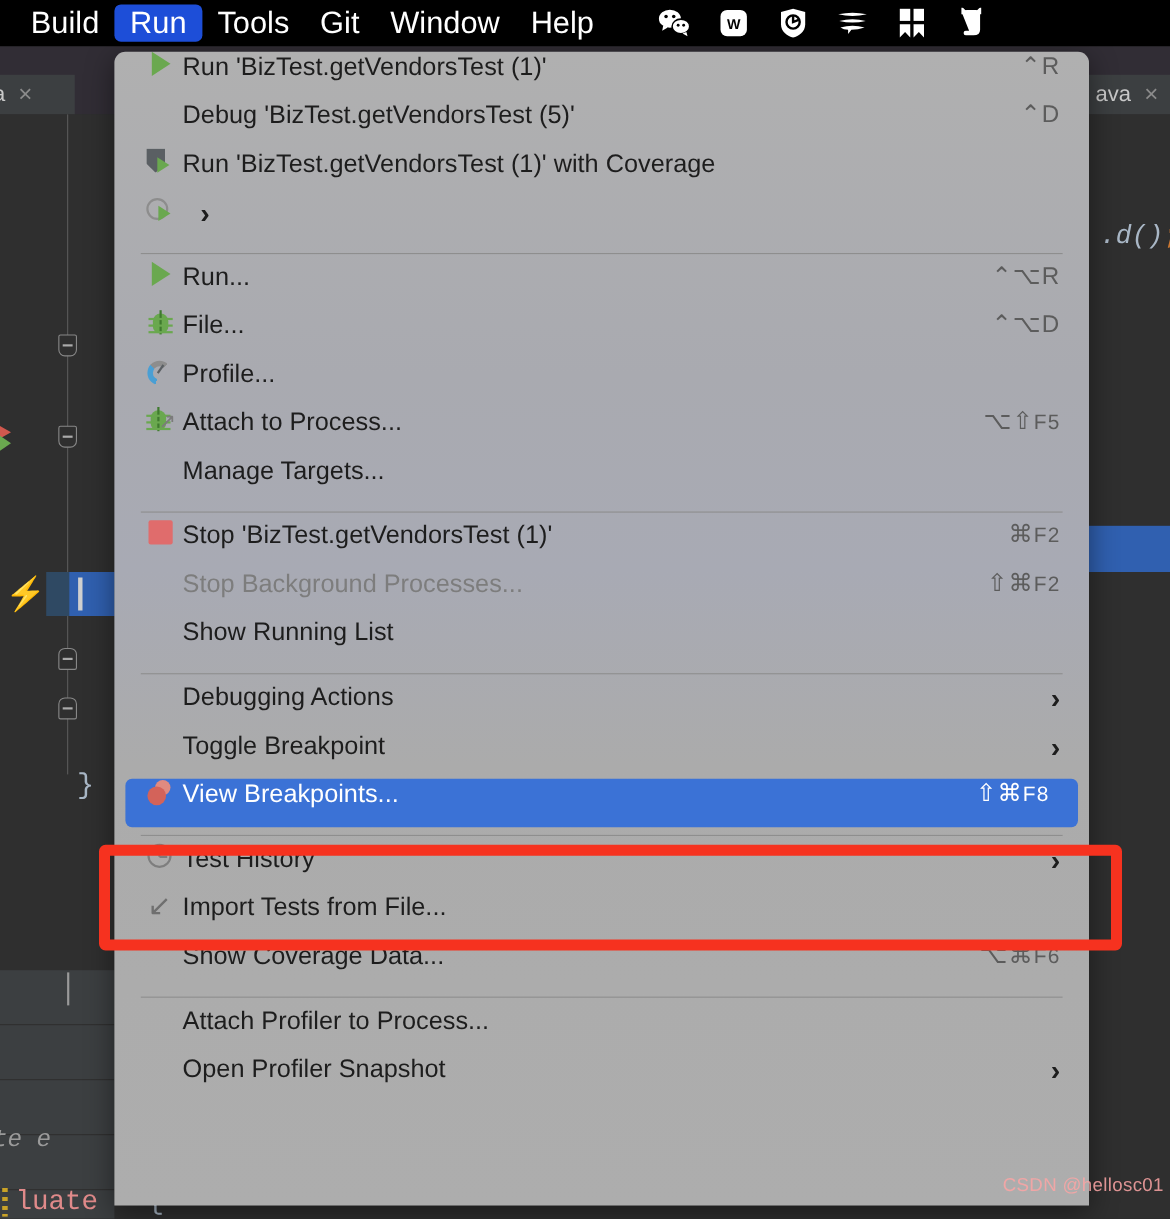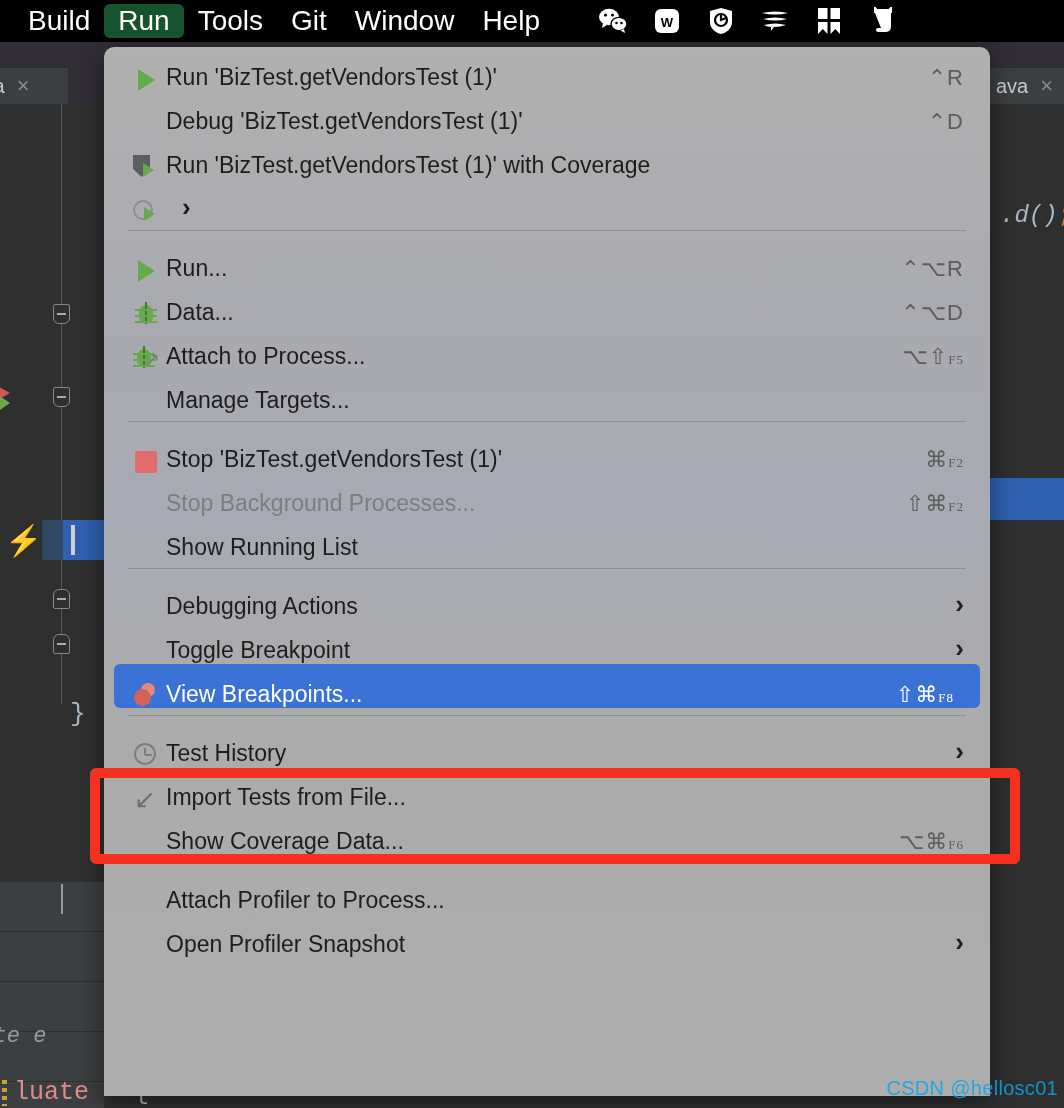--- a/index.html
+++ b/index.html
@@ -16,21 +16,21 @@
     position: absolute; left: 0; top: 0; width: 1064px; height: 42px;
     background: #000; display: flex; align-items: center;
     z-index: 40;
   }
   .macbar-menus { display: flex; align-items: center; height: 42px; padding-left: 14px; }
   .macmenu {
     color: #ffffff; font-size: 28px; padding: 6px 14px;
     height: 34px; display: flex; align-items: center; border-radius: 6px;
     white-space: nowrap;
   }
-  .macmenu.active { background: #14532d; }
+  .macmenu.active { background: #1d4ed8; }
   .macbar-icons { display: flex; align-items: center; gap: 24px; margin-left: 44px; }
   .tray-icon { width: 30px; height: 30px; display: flex; align-items: center; justify-content: center; }
 
   
   .ide {
     position: absolute; left: 0; top: 42px; width: 1064px; height: 1066px;
     background: #2f2f2f;
   }
   .tabstrip {
     position: absolute; left: 0; top: 0; width: 1064px; height: 62px;
@@ -122,30 +122,30 @@
   .menu {
     position: absolute; left: 104px; top: 47px; width: 886px; height: 1049px;
     background: linear-gradient(180deg, #b0b0b0 0%, #a9aab0 28%, #a8aab4 45%, #ababab 62%, #adadad 100%);
     border-radius: 10px 10px 0 0;
     box-shadow: 0 6px 26px rgba(0,0,0,0.45);
     z-index: 30;
     overflow: hidden;
     font-size: 0;
   }
   .mi {
-    position: relative; display: flex; align-items: flex-end;
+    position: relative; display: flex; align-items: flex-start;
     height: 44px; padding: 0 26px 0 22px; color: #1d1d1d; font-size: 23px;
     white-space: nowrap;
   }
   .mi .ic { width: 40px; min-width: 40px; display: flex; align-items: center; justify-content: center; }
   .mi .lbl { flex: 1 1 auto; }
   .mi .sc {
     color: #5c5c5c; font-size: 22px; letter-spacing: 1px; margin-left: 20px;
   }
-  .mi .sc .fk { font-size: 13px; font-family: Liberation Serif, serif; }
+  .mi .sc .fk { font-size: 19px; }
   .mi .arw { color: #1d1d1d; font-size: 26px; font-weight: bold; margin-left: 16px; }
   .mi.disabled .lbl { color: #7d7d7d; }
   .mi.sel {
     background: #3b72d6; color: #ffffff; border-radius: 6px;
     margin: 0 10px; padding-left: 12px;
   }
   .mi.sel .sc { color: #ffffff; }
   .sep { height: 1px; margin: 7px 24px; background: #8e8e8e; }
 
   
@@ -177,21 +177,21 @@
   .ico-bp .c1 { position: absolute; left: 9px; top: 1px; width: 14px; height: 14px; border-radius: 50%; background: #e08a80; }
   .ico-bp .c2 { position: absolute; left: 2px; top: 7px; width: 17px; height: 17px; border-radius: 50%; background: #d3635a; }
 
   
   .annot {
     position: absolute; left: 90px; top: 768px; width: 930px; height: 96px;
     border: 10px solid #f6321f; border-radius: 6px; z-index: 35; pointer-events: none;
   }
 
   .watermark {
-    position: absolute; right: 6px; bottom: 8px; color: #0ea5e9; font-size: 20px;
+    position: absolute; right: 6px; bottom: 20px; color: #fca5a5; font-size: 17px;
     z-index: 50; opacity: .85; letter-spacing: .3px;
   }
 </style>
 </head>
 <body>
 
 <div id="root">
 
   <div class="ide">
     <div class="tabstrip">
@@ -244,21 +244,21 @@
         <span class="ic">
           <span class="ico-play"></span>
         </span>
         <span class="lbl">Run 'BizTest.getVendorsTest (1)'</span>
         <span class="sc">⌃R</span>
       </div>
       <div class="mi">
         <span class="ic">
           <span class="ic-empty"></span>
         </span>
-        <span class="lbl">Debug 'BizTest.getVendorsTest (1)'</span>
+        <span class="lbl">Debug 'BizTest.getVendorsTest (5)'</span>
         <span class="sc">⌃D</span>
       </div>
       <div class="mi">
         <span class="ic">
           <span class="ico-cov">
             <span class="shield"></span>
             <span class="pl"></span>
           </span>
         </span>
         <span class="lbl">Run 'BizTest.getVendorsTest (1)' with Coverage</span>
@@ -283,22 +283,32 @@
       <div class="mi">
         <span class="ic">
           <span class="ico-bug">
             <span class="body"></span>
             <span class="st"></span>
             <span class="ln" style="top:7px"></span>
             <span class="ln" style="top:13px"></span>
             <span class="ln" style="top:19px"></span>
           </span>
         </span>
-        <span class="lbl">Data...</span>
+        <span class="lbl">File...</span>
         <span class="sc">⌃⌥D</span>
+      </div>
+      <div class="mi">
+        <span class="ic">
+          <span class="ico-meter">
+            <span class="ring"></span>
+            <span class="hole"></span>
+            <span class="nd"></span>
+          </span>
+        </span>
+        <span class="lbl">Profile...</span>
       </div>
       <div class="mi">
         <span class="ic">
           <span class="ico-attach">
             <span class="ico-bug" style="position:absolute;left:0;top:0">
               <span class="body"></span>
               <span class="st"></span>
               <span class="ln" style="top:7px"></span>
               <span class="ln" style="top:13px"></span>
               <span class="ln" style="top:19px"></span>

